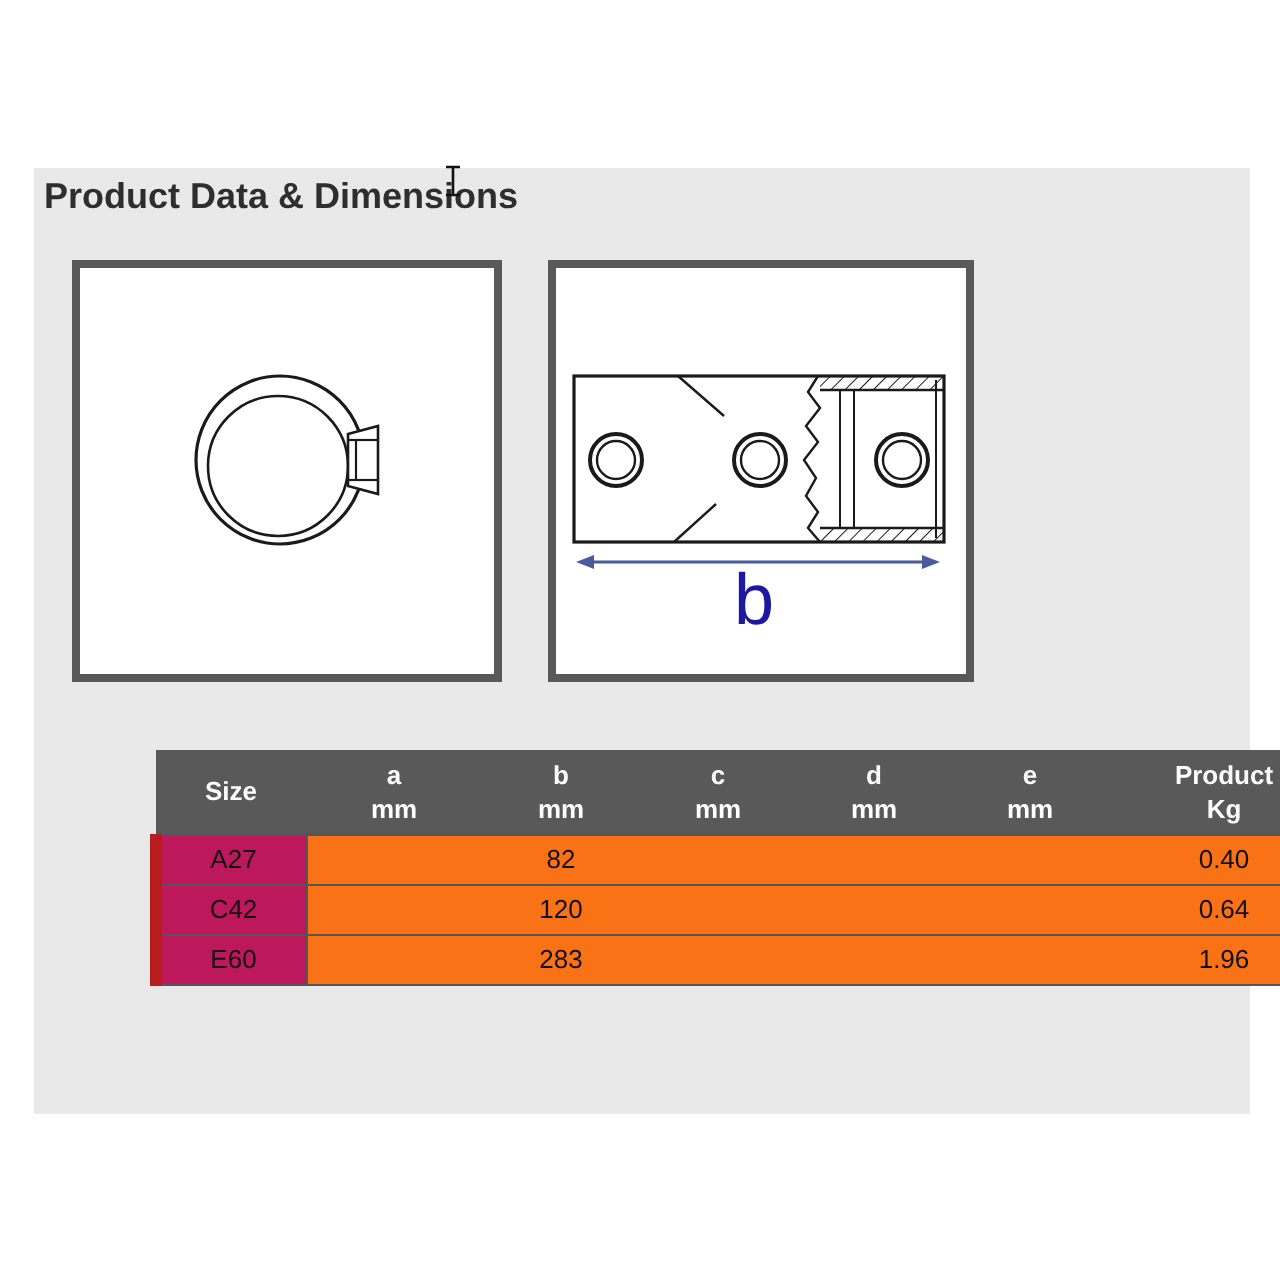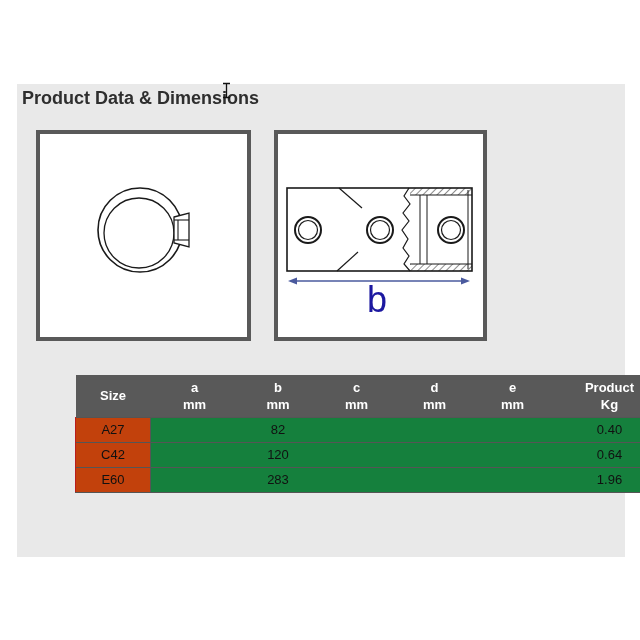--- a/index.html
+++ b/index.html
@@ -31,26 +31,26 @@
   }
   table.product thead tr{height:42px;}
   table.product th{
     background:#595959;color:#ffffff;font-weight:bold;
     padding:0;text-align:center;vertical-align:middle;line-height:17px;
     border:none;font-size:13px;
   }
   table.product tbody tr{height:25px;}
   table.product td{
     padding:0;text-align:center;vertical-align:middle;
-    background:#15803d;border-top:1px solid #555555;
+    background:#f97316;border-top:1px solid #555555;
   }
   table.product tbody tr:last-child td{border-bottom:1px solid #555555;}
   table.product td.size-cell{
-    background:#c2410c;
-    border-left:1px solid #b91c1c;border-right:1px solid #555555;
+    background:#be185d;
+    border-left:6px solid #b91c1c;border-right:1px solid #555555;
   }
 </style>
 </head>
 <body>
 
 <div class="panel"></div>
 
 <div class="page-title">Product Data &amp; Dimensions</div>
 
 <div class="cursor">

